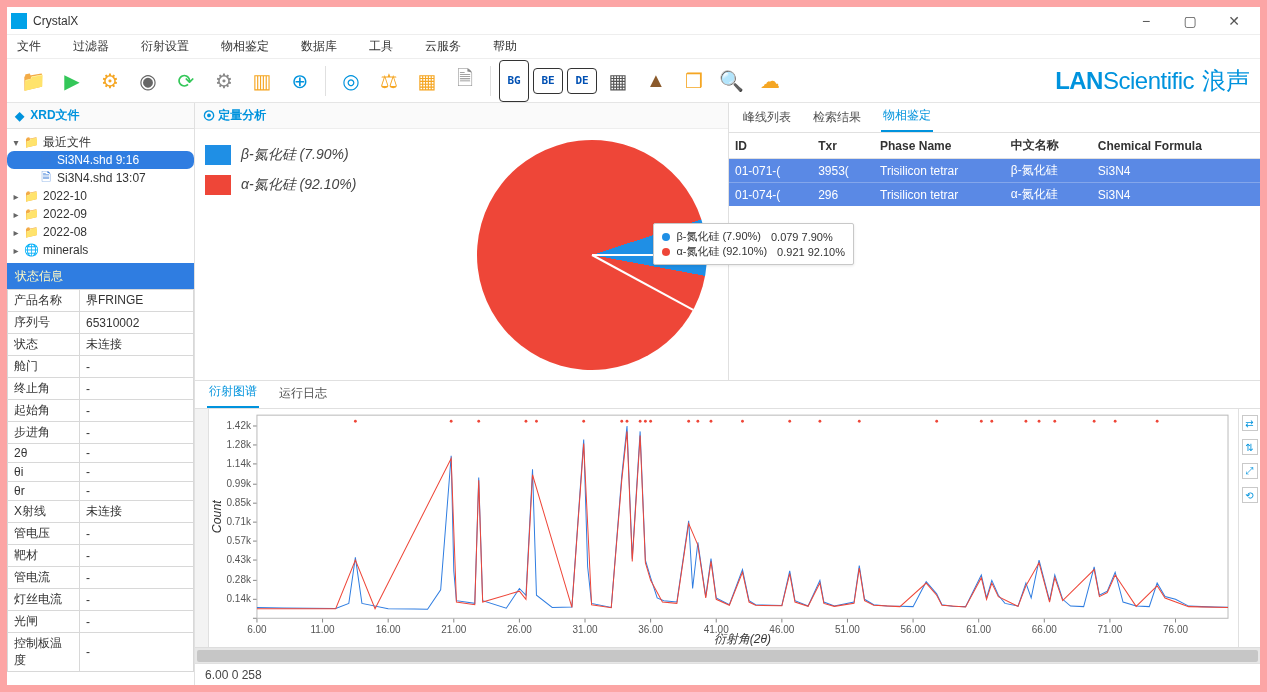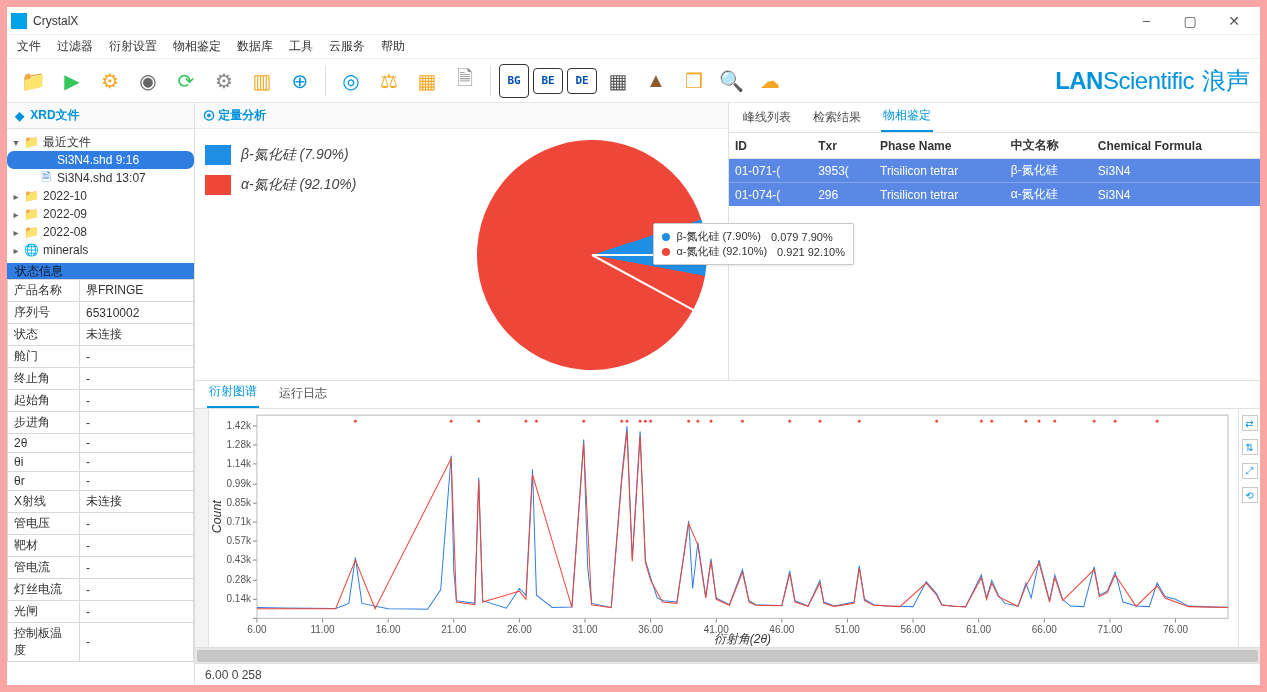--- a/index.html
+++ b/index.html
@@ -3,21 +3,21 @@
 <meta charset="utf-8">
 <style>
   * { box-sizing: border-box; margin: 0; padding: 0; }
   body { font-family: "Microsoft YaHei", "Segoe UI", Arial, sans-serif; font-size: 12px; color: #333; background: #fff; overflow: hidden; }
   .window { width: 1267px; height: 692px; display: flex; flex-direction: column; border: 7px solid #fca5a5; }
   .titlebar { height: 28px; display: flex; align-items: center; padding: 0 4px; background: #fff; border-bottom: 1px solid #eee; }
   .titlebar .app-icon { width: 16px; height: 16px; background: #00a2e8; margin-right: 6px; }
   .titlebar .title { flex: 0 0 auto; }
   .titlebar .spacer { flex: 1; }
   .winbtn { width: 44px; height: 28px; display: flex; align-items: center; justify-content: center; font-size: 14px; color: #555; }
-  .menubar { height: 24px; display: flex; align-items: center; gap: 16px; padding: 0 10px; font-size: 12px; border-bottom: 1px solid #eee; }
+  .menubar { height: 24px; display: flex; align-items: center; gap: 32px; padding: 0 10px; font-size: 12px; border-bottom: 1px solid #eee; }
   .menubar span { cursor: default; }
   .toolbar { height: 44px; display: flex; align-items: center; gap: 4px; padding: 0 10px; border-bottom: 1px solid #e5e5e5; }
   .tbtn { width: 34px; height: 34px; display:flex; align-items:center; justify-content:center; border-radius:4px; }
   .tsep { width: 1px; height: 30px; background: #e0e0e0; margin: 0 4px; }
   .brand { margin-left:auto; display:flex; align-items:baseline; gap:8px; }
   .brand-en { color:#0093dd; font-size: 24px; font-weight: 700; letter-spacing:-0.5px; }
   .brand-en .light { font-weight:400; }
   .brand-cn { color:#0093dd; font-size: 24px; }
   .main { flex:1; display:flex; min-height:0; }
   .left { width: 188px; display:flex; flex-direction:column; border-right:1px solid #e0e0e0; min-height:0; }
@@ -26,21 +26,21 @@
   .tree { flex:0 0 auto; padding:4px 0; overflow:auto; font-size:12px; }
   .tree-item { display:flex; align-items:center; gap:4px; height:18px; padding:0 4px; cursor:default; }
   .tree-item.d1 { padding-left:18px;border-radius:7px; }
   .tree-item.selected { background:#2f7de1; color:#fff; }
   .carat { width:10px; display:inline-block; text-align:center; color:#666; font-size:10px; }
   .tree-item.selected .carat { color:#fff; }
   .ficon { width:14px; height:14px; display:inline-flex; align-items:center; justify-content:center; font-size:12px; }
   .folder { color:#f5a623; }
   .file { color:#3a7bd5; }
   .db { color:#0093dd; }
-  .status-header { height:16px; background:#2f7de1; color:#0f172a; padding:0 8px; display:flex; align-items:center; font-size:12px; }
+  .status-header { height:26px; background:#2f7de1; color:#fef9c3; padding:0 8px; display:flex; align-items:center; font-size:12px; }
   .status-table { flex:1; overflow:auto; }
   .status-table table { width:100%; border-collapse:collapse; font-size:12px; }
   .status-table td { border:1px solid #d8d8d8; padding:2px 6px; height:18px; }
   .status-table td:first-child { width:72px; }
 
   .right { flex:1; display:flex; flex-direction:column; min-height:0; }
   .top-right { flex:0 0 278px; display:flex; border-bottom:1px solid #e0e0e0; }
   .quant { flex:1; display:flex; flex-direction:column; min-width:0; }
   .quant-header { height:26px; display:flex; align-items:center; padding:0 8px; color:#0093dd; font-weight:600; background:#fafafa; border-bottom:1px solid #eee; }
   .quant-body { flex:1; display:flex; padding:10px; min-height:0; position:relative; }
@@ -115,21 +115,21 @@
       <div class="tbtn" style="color: rgb(52, 199, 89); font-size: 20px;">⟳</div>
       <div class="tbtn" style="color: rgb(136, 136, 136); font-size: 20px;">⚙</div>
       <div class="tbtn" style="color: rgb(245, 166, 35); font-size: 20px;">▥</div>
       <div class="tbtn" style="color: rgb(0, 147, 221); font-size: 20px;">⊕</div>
       <div class="tsep"></div>
       <div class="tbtn" style="color: rgb(0, 147, 221); font-size: 20px;">◎</div>
       <div class="tbtn" style="color: rgb(245, 166, 35); font-size: 20px;">⚖</div>
       <div class="tbtn" style="color: rgb(245, 166, 35); font-size: 20px;">▦</div>
       <div class="tbtn" style="color: rgb(136, 136, 136); font-size: 20px;">🗎</div>
       <div class="tsep"></div>
-      <div class="tbtn" style="color: rgb(0, 80, 179); font-size: 11px; border: 1px solid rgb(51, 51, 51); font-family: monospace; font-weight: 700; width: 30px; height: 34px;">BG</div>
+      <div class="tbtn" style="color: rgb(0, 80, 179); font-size: 11px; border: 1px solid rgb(51, 51, 51); font-family: monospace; font-weight: 700; width: 30px; height: 42px;">BG</div>
       <div class="tbtn" style="color: rgb(0, 80, 179); font-size: 11px; border: 1px solid rgb(51, 51, 51); font-family: monospace; font-weight: 700; width: 30px; height: 26px;">BE</div>
       <div class="tbtn" style="color: rgb(0, 80, 179); font-size: 11px; border: 1px solid rgb(51, 51, 51); font-family: monospace; font-weight: 700; width: 30px; height: 26px;">DE</div>
       <div class="tbtn" style="color: rgb(85, 85, 85); font-size: 20px;">▦</div>
       <div class="tbtn" style="color: rgb(139, 90, 43); font-size: 20px;">▲</div>
       <div class="tbtn" style="color: rgb(245, 166, 35); font-size: 20px;">❒</div>
       <div class="tbtn" style="color: rgb(0, 147, 221); font-size: 20px;">🔍</div>
       <div class="tbtn" style="color: rgb(245, 166, 35); font-size: 20px;">☁</div>
       <div class="brand">
       <span class="brand-en">
         <span>LAN</span><span class="light">Scientific</span>

